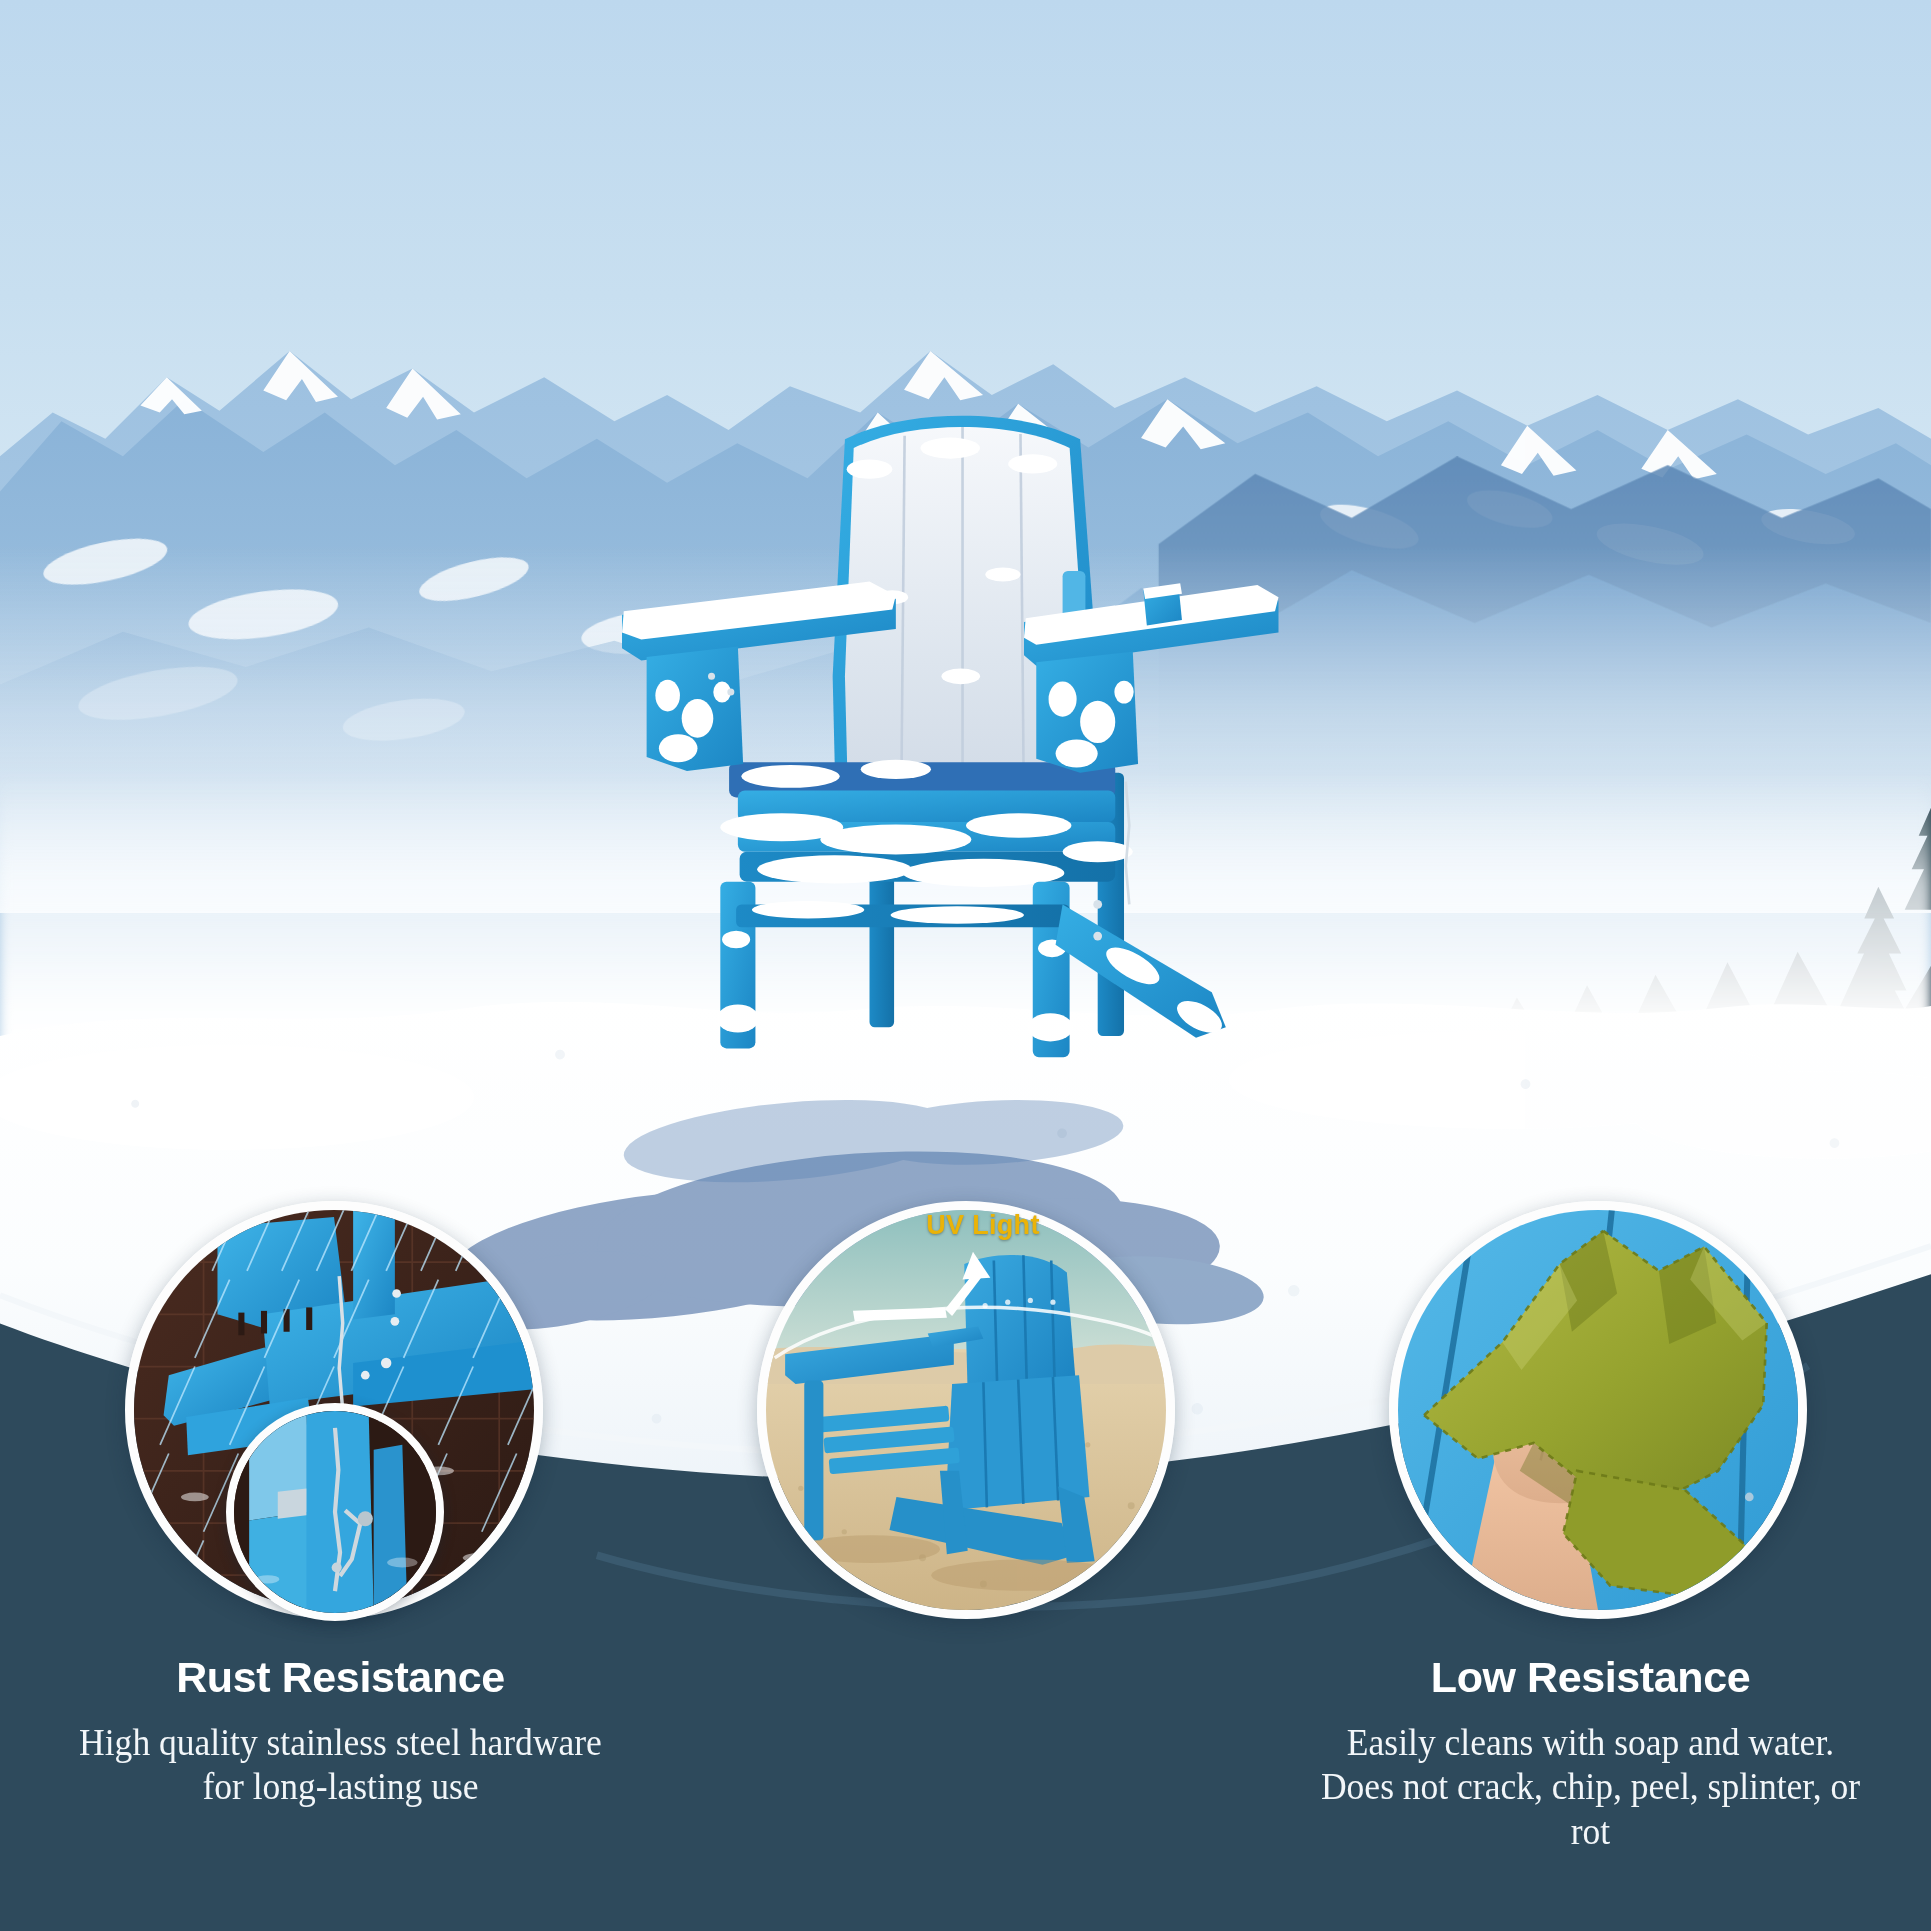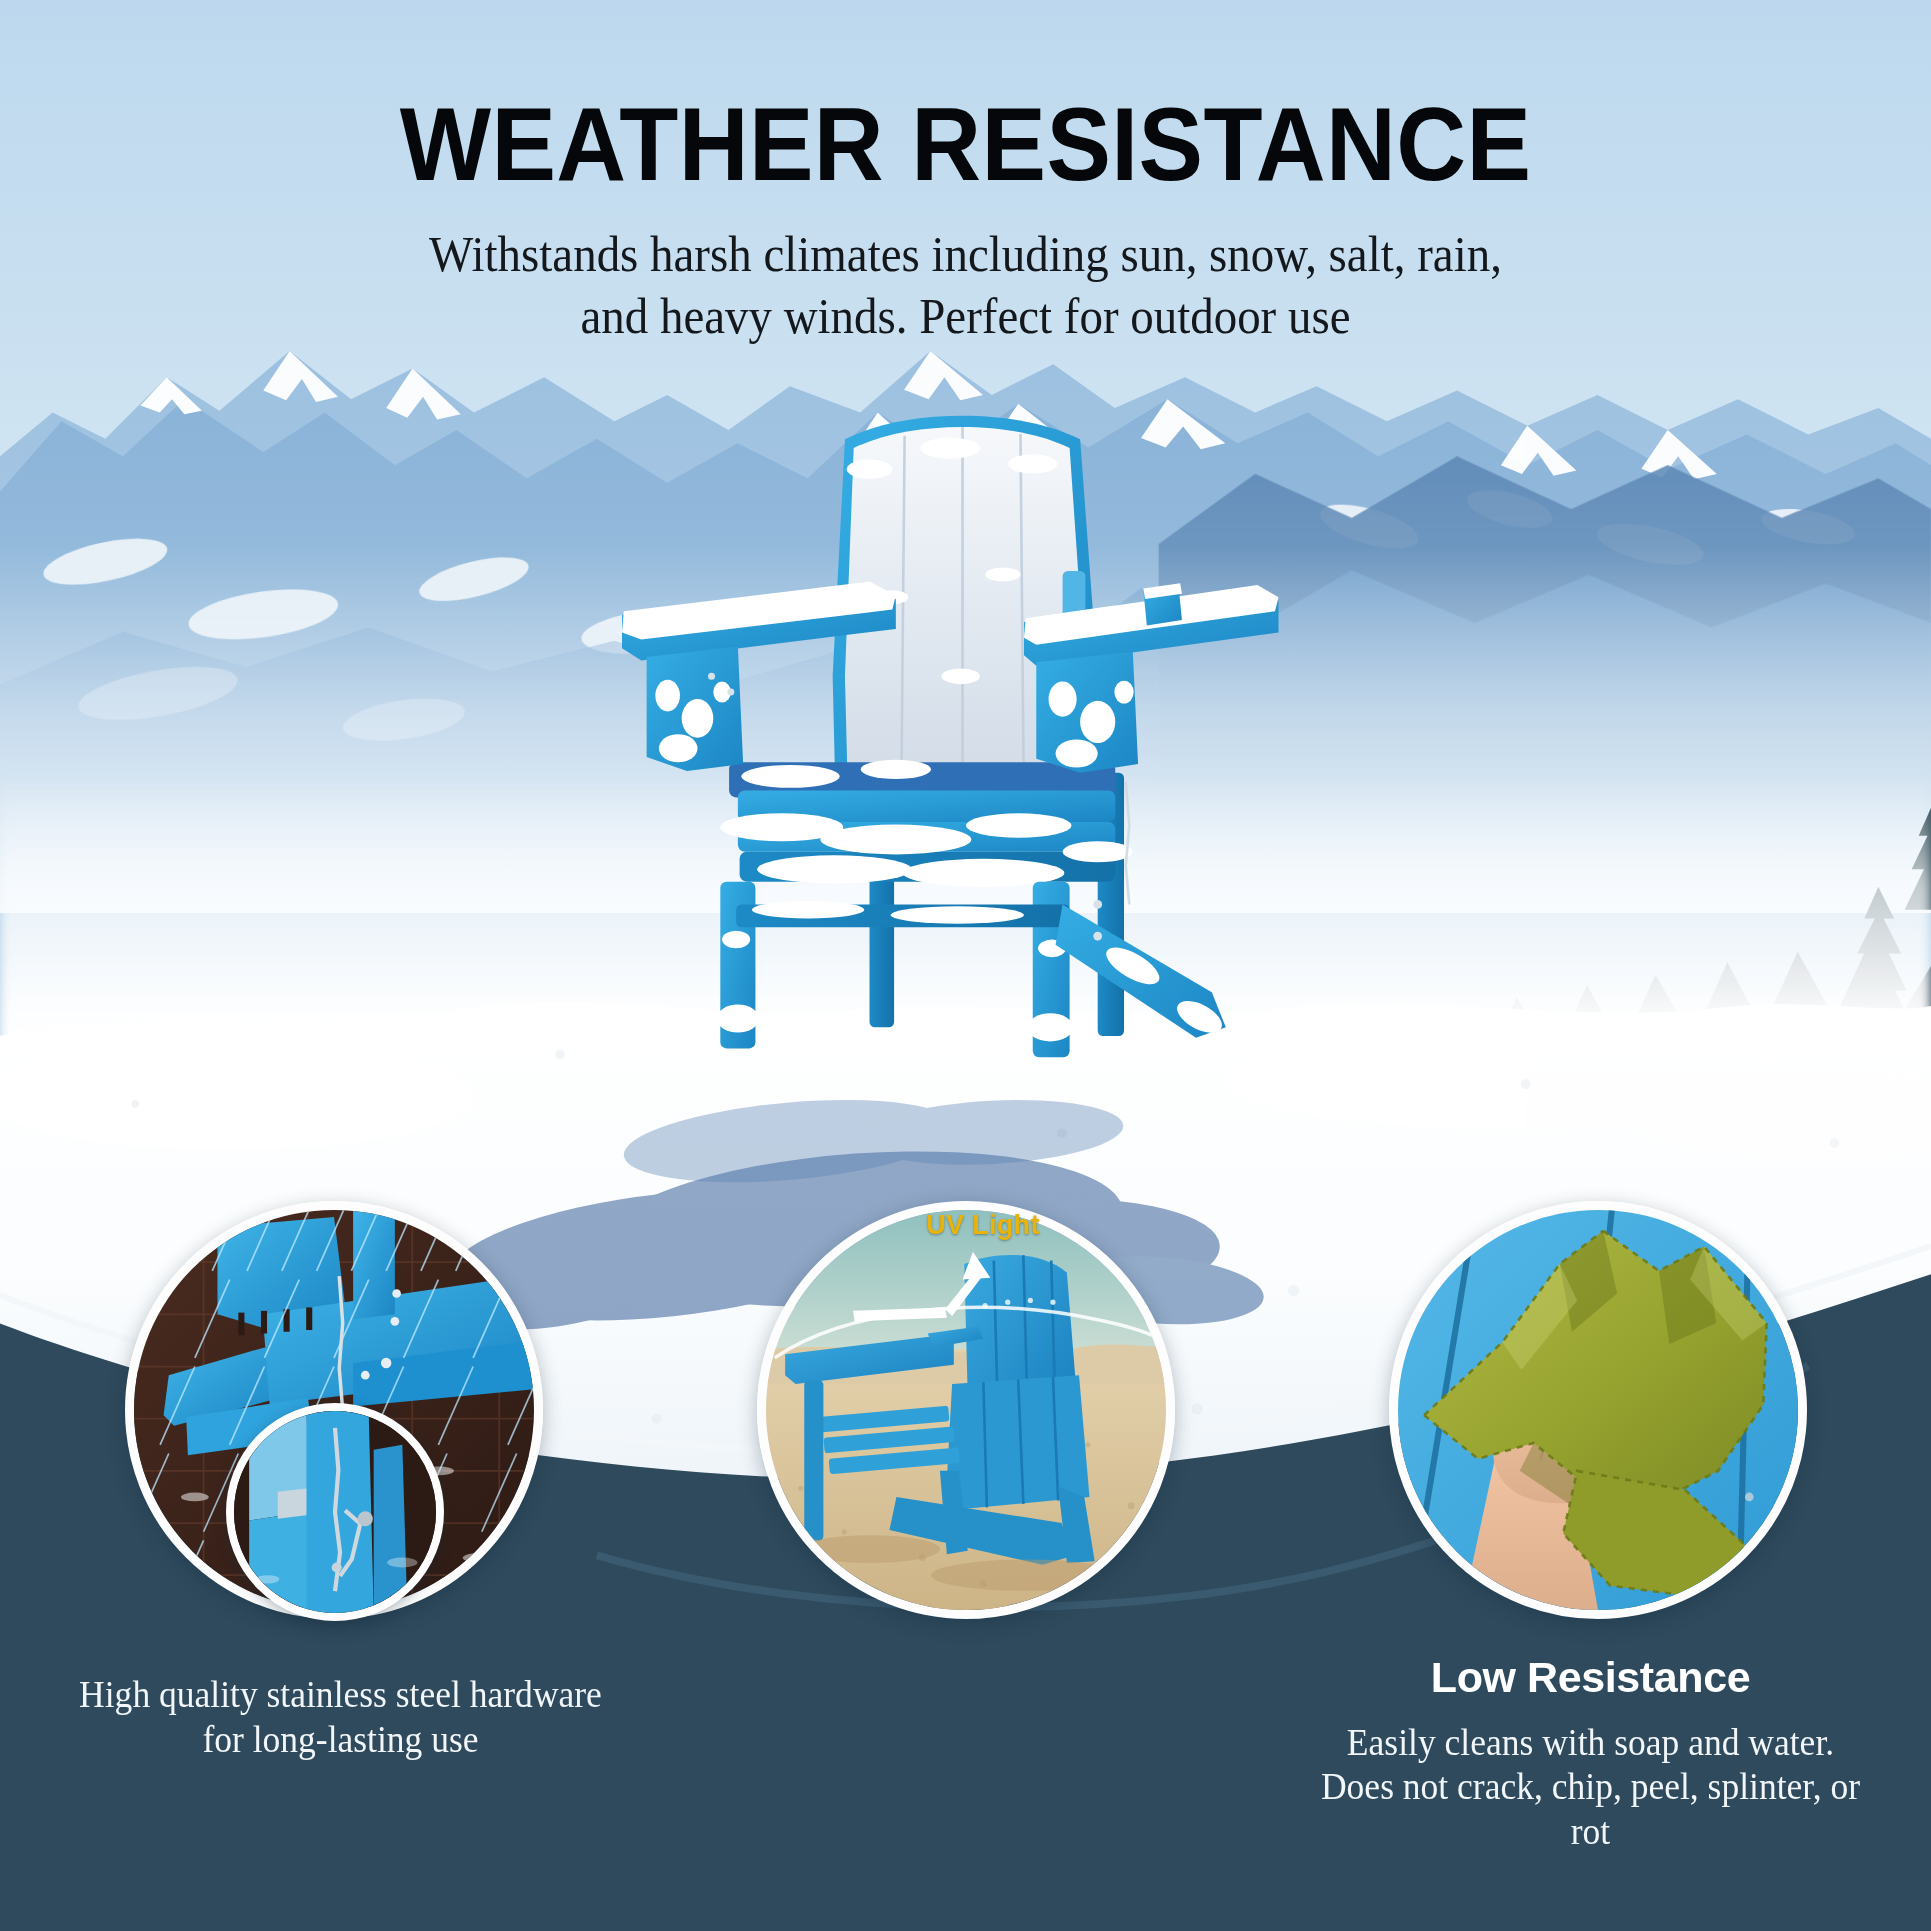--- a/index.html
+++ b/index.html
@@ -383,27 +383,20 @@
 
   <div class="panel">
     <svg viewBox="0 0 2200 820" preserveAspectRatio="none">
       <path fill="#2e4a5c" d="M0,128 C300,242 760,330 1180,300 C1560,272 1880,178 2200,72
         L2200,820 L0,820 Z"></path>
       <path fill="none" stroke="#f3f7fa" stroke-width="7" d="M0,96 C300,212 760,300 1180,270 C1560,242 1880,148 2200,40"></path>
       <path fill="none" stroke="#3c5d72" stroke-width="9" opacity=".85" d="M680,392 C940,468 1300,472 1560,398 C1760,342 1920,262 2060,176"></path>
     </svg>
   </div>
 
-  <div class="hdr">
-    <div class="title">WEATHER RESISTANCE</div>
-    <div class="subtitle">
-      <div>Withstands harsh climates including sun, snow, salt, rain,</div>
-      <div>and heavy winds. Perfect for outdoor use</div>
-    </div>
-  </div>
 
   <div class="circ c1">
     <svg viewBox="0 0 460 460" preserveAspectRatio="xMidYMid slice">
       <defs>
         <linearGradient id="brick" x1="0" y1="0" x2="1" y2="1">
           <stop offset="0%" stop-color="#4a2b20"></stop>
             <stop offset="100%" stop-color="#2c1a14"></stop>
         </linearGradient>
         <linearGradient id="cb1" x1="0" y1="0" x2="1" y2="1">
           <stop offset="0%" stop-color="#3fb4e8"></stop>
@@ -665,20 +658,21 @@
       </g>
 
       <path fill="#8f9c2a" d="M206,300 L330,322 L400,386 L352,446 L244,432 L190,372 Z"></path>
       <g stroke="#6d7a18" stroke-width="3" stroke-dasharray="7 7" fill="none" opacity=".9">
         <path d="M206,300 L330,322 L400,386 L352,446 L244,432 L190,372 Z"></path>
       </g>
     </svg>
   </div>
 
   <div class="feat f1">
+    <h3>Rust Resistance</h3>
     <p>High quality stainless steel hardware for long-lasting use</p>
   </div>
 
 
   <div class="feat f3">
     <h3>Low Resistance</h3>
     <p>Easily cleans with soap and water. Does not crack, chip, peel, splinter, or rot</p>
   </div>
 
 </div>

